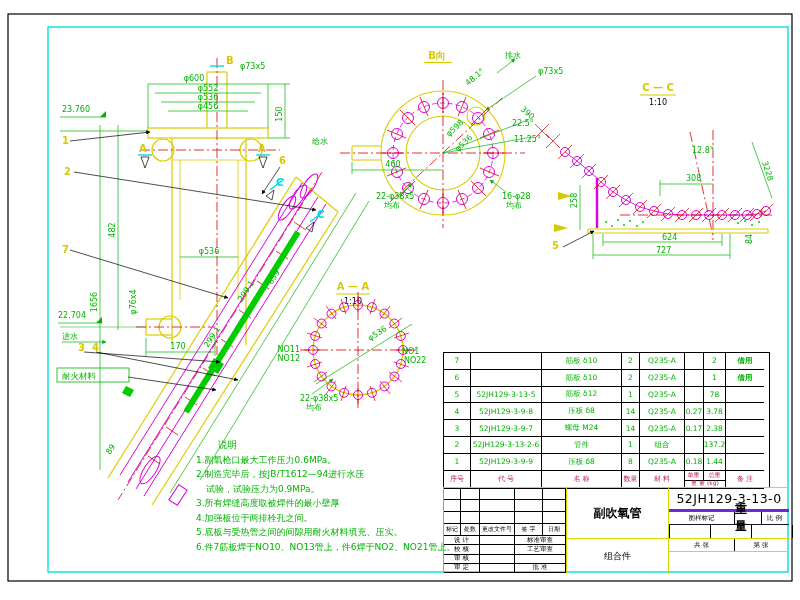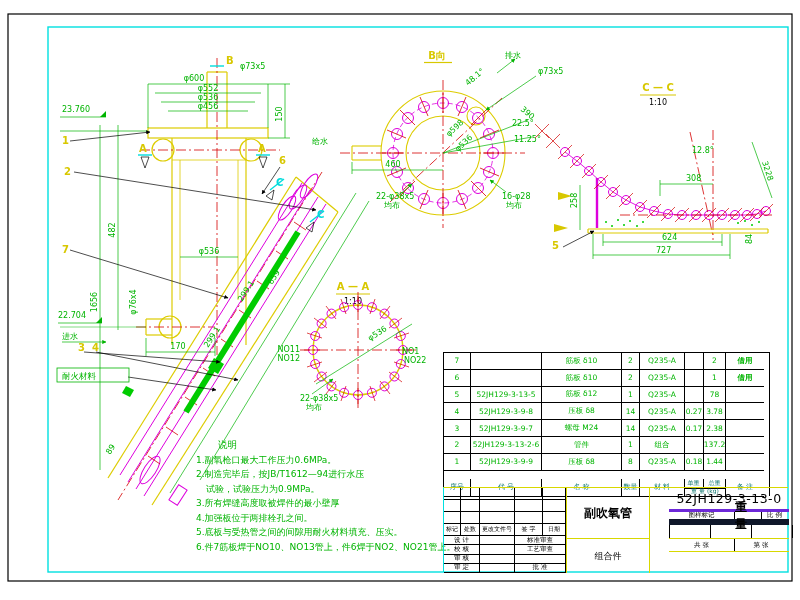--- a/index.html
+++ b/index.html
@@ -9,39 +9,39 @@
   
   #notes{left:196px;top:430px;width:260px;color:#00b400;font-size:9px;line-height:14.5px;white-space:nowrap;}
   #notes .nt{padding-left:22px;font-size:9.5px;margin-top:8px;}
   #notes .wrap{padding-left:10px;}
   
   #parts{left:443px;top:352px;width:327px;border:1px solid #000;border-bottom:none;color:#00b400;box-sizing:border-box;}
   .pt-row{display:grid;grid-template-columns:27px 71px 80px 18px 45px 19px 22px 38px;height:16.8px;}
   .pt-row>div{border-right:1px solid #000;border-bottom:1px solid #000;font-size:7.5px;
       display:flex;align-items:center;justify-content:center;overflow:hidden;white-space:nowrap;}
   .pt-row>div:last-child{border-right:none;font-weight:bold;}
-  .pt-head{display:grid;grid-template-columns:27px 71px 80px 18px 45px 41px 38px;height:17px;color:#0f766e;margin-top:8px;}
+  .pt-head{display:grid;grid-template-columns:27px 71px 80px 18px 45px 41px 38px;height:17px;color:#be185d;}
   .pt-head>div{border-right:1px solid #000;border-bottom:1px solid #000;font-size:7px;
       display:flex;align-items:center;justify-content:center;}
   .pt-head>div:last-child{border-right:none;}
   .wcell{display:flex;flex-direction:column;align-items:stretch;justify-content:flex-start;padding:0!important;}
   .wtop{display:grid;grid-template-columns:19px 22px;height:8.5px;}
   .wtop>div{border-right:1px solid #000;border-bottom:1px solid #000;font-size:6px;display:flex;align-items:center;justify-content:center;}
   .wtop>div:last-child{border-right:none;}
   .wbot{height:8.5px;font-size:6px;display:flex;align-items:center;justify-content:center;}
   
   #tblock{left:443px;top:487px;width:345px;height:85px;box-sizing:border-box;
       border-top:1.5px solid #d8d800;border-left:1.5px solid #00e0e0;color:#000;}
   .tb{position:absolute;box-sizing:border-box;}
   #tb-left{left:0;top:0;width:122px;height:61px;}
   .lg{display:grid;grid-template-columns:17px 19px 35px 28px 23px;}
   .lg>div{border-right:1px solid #000;border-bottom:1px solid #000;font-size:6px;display:flex;align-items:center;justify-content:center;overflow:hidden;}
   .lr{display:grid;grid-template-columns:36px 35px 51px;}
   .lr>div{border-right:1px solid #000;border-bottom:1px solid #000;font-size:6.5px;display:flex;align-items:center;justify-content:center;overflow:hidden;}
-  #tb-mid{left:122px;top:0;width:84px;height:85px;border-left:1px solid #d8d800;border-right:1px solid #d8d800;}
+  #tb-mid{left:122px;top:0;width:103px;height:85px;border-left:1px solid #d8d800;border-right:1px solid #d8d800;}
   #tb-mid .cell{display:flex;align-items:center;justify-content:center;}
   #tb-right{left:225px;top:0;width:120px;height:85px;}
   .rrow{display:flex;box-sizing:border-box;}
   .rrow>div{box-sizing:border-box;border-right:1px solid #000;display:flex;align-items:center;justify-content:center;}
   .rrow>div:last-child{border-right:none;}
 </style>
 </head>
 <body>
 
 <div id="sheet">
@@ -599,21 +599,21 @@
       </div>
     </div>
     <div class="tb" id="tb-mid">
       <div class="cell" style="height:50px;border-bottom:1px solid #d8d800;font-size:12px;font-weight:bold;">副吹氧管</div>
       <div class="cell" style="height:34px;font-size:9px;">组合件</div>
     </div>
     <div class="tb" id="tb-right">
       <div class="rrow" style="height:24px;border-bottom:3px solid #6d28d9;">
         <div style="width:120px;font-size:12.5px;letter-spacing:0.5px;">52JH129-3-13-0</div>
       </div>
-      <div class="rrow" style="height:13px;border-bottom:6px solid #0f172a;">
+      <div class="rrow" style="height:13px;border-bottom:1px solid #0f172a;">
         <div style="width:66px;font-size:6.5px;">图样标记</div>
         <div style="width:27px;font-size:12px;font-weight:bold;">重 量</div>
         <div style="width:25px;font-size:6.5px;">比 例</div>
       </div>
       <div class="rrow" style="height:14px;border-bottom:1px solid #d8d800;gap:40px;">
         <div style="width:16px;"></div>
           <div style="width:16px;"></div>
           <div style="width:16px;"></div>
           <div style="width:16px;"></div>
         <div style="width:27px;font-size:7px;">225.8</div>

